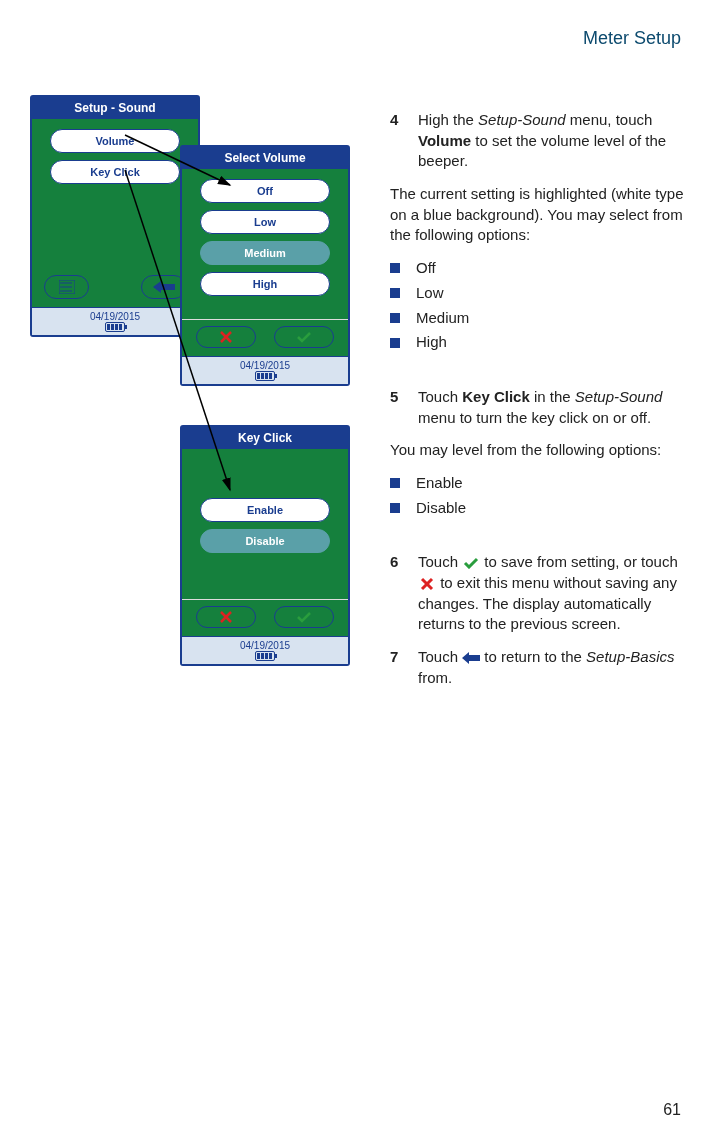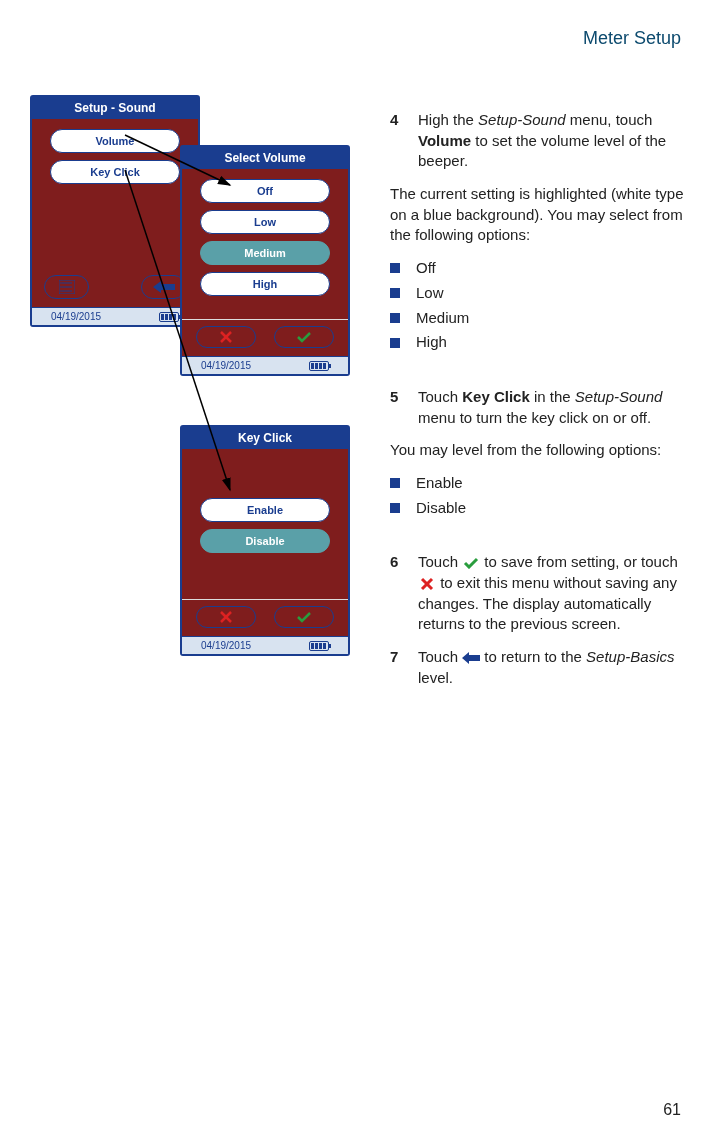--- a/index.html
+++ b/index.html
@@ -22,21 +22,21 @@
       position: absolute;
       bottom: 20px;
       right: 30px;
       font-size: 16px;
       text-align: right;
     }
     
     .screen {
       position: absolute;
       width: 170px;
-      background: #7f1d1d;
+      background: #15803d;
       border: 2px solid #1a3d8f;
       border-radius: 3px;
       font-size: 11px;
     }
     .screen-header {
       background: #1a3d8f;
       color: #fff;
       text-align: center;
       padding: 4px 0;
       font-weight: bold;
@@ -84,20 +84,21 @@
     }
     .status-bar {
       background: #d8e3f0;
       border-top: 1px solid #1a3d8f;
       padding: 3px 19px;
       font-size: 10px;
       color: #1a3d8f;
       display: flex;
       justify-content: space-between;
       align-items: center;
+      flex-direction: column;
     }
     .battery {
       width: 20px;
       height: 10px;
       border: 1.5px solid #1a3d8f;
       border-radius: 2px;
       position: relative;
       display: flex;
       align-items: center;
       padding: 1px;
@@ -359,17 +360,17 @@
     </div>
   </div>
 
   <div class="step">
     <div class="step-num">7</div>
     <div class="step-body">
       <span>Touch </span><span class="inline-icon">
           <svg width="20" height="12">
             <polygon points="0,6 7,0 7,3 20,3 20,9 7,9 7,12" fill="#1a3d8f"></polygon>
           </svg>
-        </span><span> to return to the </span><span class="italic">Setup-Basics</span><span> level.</span>
+        </span><span> to return to the </span><span class="italic">Setup-Basics</span><span> from.</span>
     </div>
   </div>
 
 </div>
 
 </body></html>

